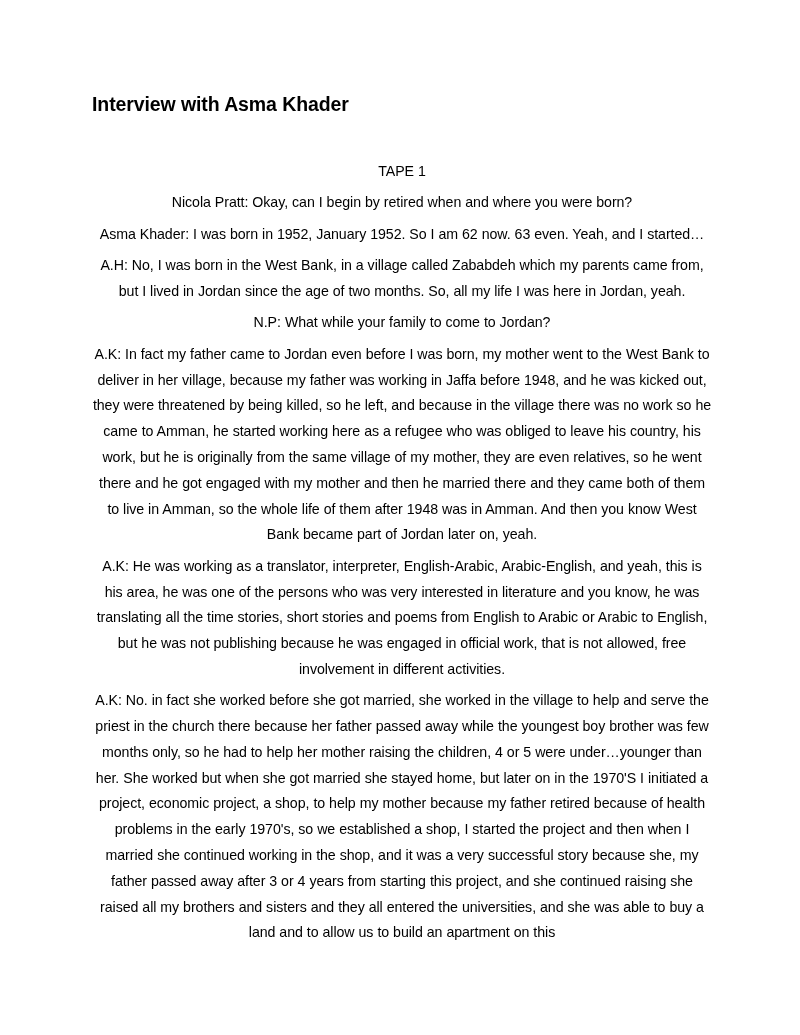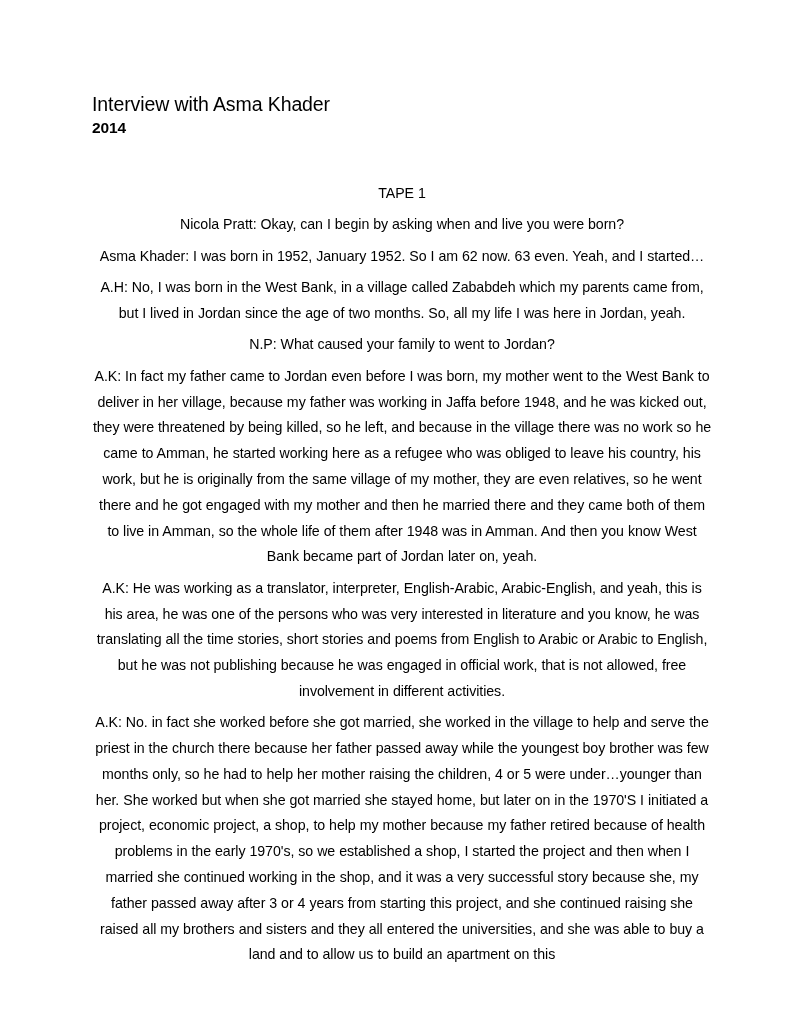--- a/index.html
+++ b/index.html
@@ -24,21 +24,21 @@
     overflow: hidden;
   }
   .content {
     position: absolute;
     left: 92px;
     top: 92px;
     width: 620px;
   }
   .doc-title {
     font-size: 19.5px;
-    font-weight: normal;
+    font-weight: bold;
     line-height: 25px;
     margin: 0;
     letter-spacing: -0.1px;
   }
   .doc-year {
     font-size: 15.5px;
     font-weight: bold;
     line-height: 22px;
     margin: 0 0 0 0;
     letter-spacing: -0.1px;
@@ -59,27 +59,26 @@
   }
 </style>
 </head>
 <body>
 
 <div class="page">
   <div class="content">
 
     <h1 class="doc-title">Interview with Asma Khader</h1>
 
-    <div class="doc-year">2014</div>
 
     <div class="body-block">
       <p class="para">TAPE 1</p>
-      <p class="para">Nicola Pratt: Okay, can I begin by asking when and live you were born?</p>
+      <p class="para">Nicola Pratt: Okay, can I begin by retired when and where you were born?</p>
       <p class="para">Asma Khader: I was born in 1952, January 1952. So I am 62 now. 63 even. Yeah, and I started…</p>
       <p class="para">A.H: No, I was born in the West Bank, in a village called Zababdeh which my parents came from, but I lived in Jordan since the age of two months. So, all my life I was here in Jordan, yeah.</p>
-      <p class="para">N.P: What caused your family to went to Jordan?</p>
+      <p class="para">N.P: What while your family to come to Jordan?</p>
       <p class="para">A.K: In fact my father came to Jordan even before I was born, my mother went to the West Bank to deliver in her village, because my father was working in Jaffa before 1948, and he was kicked out, they were threatened by being killed, so he left, and because in the village there was no work so he came to Amman, he started working here as a refugee who was obliged to leave his country, his work, but he is originally from the same village of my mother, they are even relatives, so he went there and he got engaged with my mother and then he married there and they came both of them to live in Amman, so the whole life of them after 1948 was in Amman. And then you know West Bank became part of Jordan later on, yeah.</p>
       <p class="para">A.K: He was working as a translator, interpreter, English-Arabic, Arabic-English, and yeah, this is his area, he was one of the persons who was very interested in literature and you know, he was translating all the time stories, short stories and poems from English to Arabic or Arabic to English, but he was not publishing because he was engaged in official work, that is not allowed, free involvement in different activities.</p>
       <p class="para">A.K: No. in fact she worked before she got married, she worked in the village to help and serve the priest in the church there because her father passed away while the youngest boy brother was few months only, so he had to help her mother raising the children, 4 or 5 were under…younger than her. She worked but when she got married she stayed home, but later on in the 1970'S I initiated a project, economic project, a shop, to help my mother because my father retired because of health problems in the early 1970's, so we established a shop, I started the project and then when I married she continued working in the shop, and it was a very successful story because she, my father passed away after 3 or 4 years from starting this project, and she continued raising she raised all my brothers and sisters and they all entered the universities, and she was able to buy a land and to allow us to build an apartment on this</p>
     </div>
 
   </div>
 </div>
 
 </body></html>

